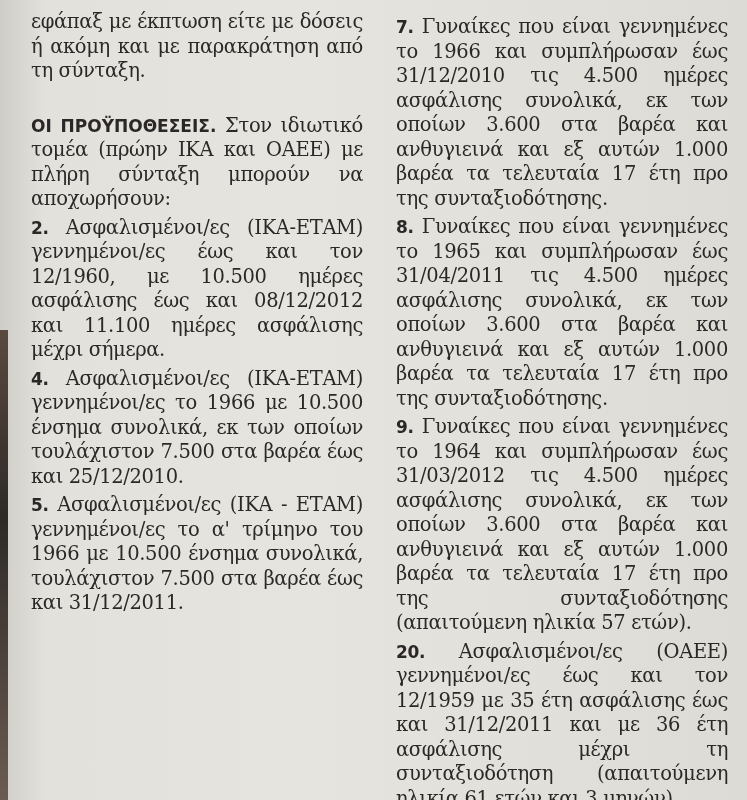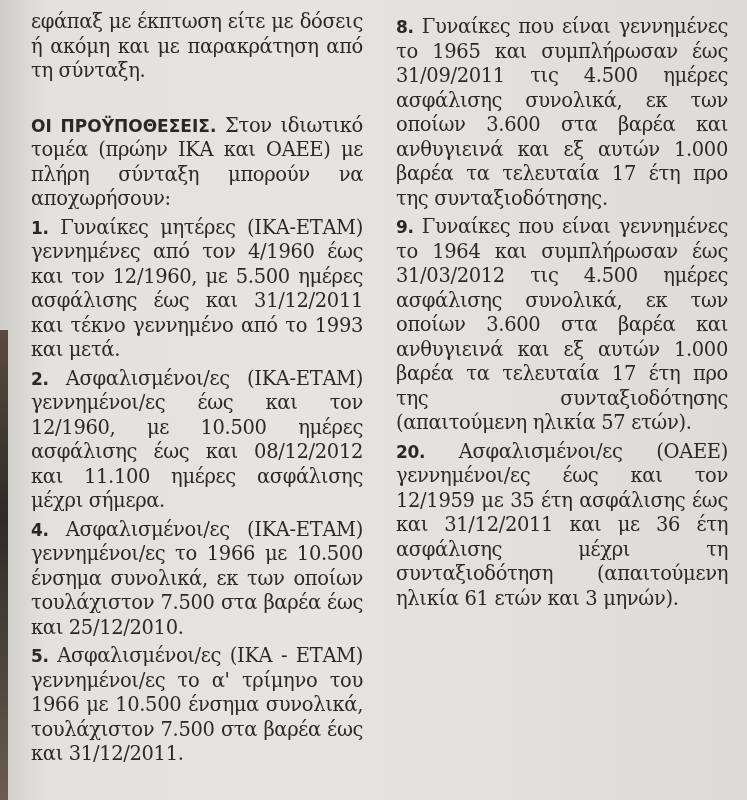--- a/index.html
+++ b/index.html
@@ -38,26 +38,26 @@
 
 <div class="paper">
   <div class="edge-shadow"></div>
 
   <div class="col left">
     <p>εφάπαξ με έκπτωση είτε με δόσεις ή ακόμη και με παρακράτηση από τη σύνταξη.</p>
     <div class="gap"></div>
     <p>
       <span class="heading">ΟΙ ΠΡΟΫΠΟΘΕΣΕΙΣ.</span><span> Στον ιδιωτικό τομέα (πρώην ΙΚΑ και ΟΑΕΕ) με πλήρη σύνταξη μπορούν να αποχωρήσουν:</span>
     </p>
-    <p><span class="num">1.</span><span> Γυναίκες μητέρες (ΙΚΑ-ΕΤΑΜ) γεννημένες από τον 4/1960 έως και τον 12/1960, με 5.500 ημέρες ασφάλισης έως και 31/12/2011 και τέκνο γεννημένο από το 1993 και μετά.</span></p>
     <p><span class="num">2.</span><span> Ασφαλισμένοι/ες (ΙΚΑ-ΕΤΑΜ) γεννημένοι/ες έως και τον 12/1960, με 10.500 ημέρες ασφάλισης έως και 08/12/2012 και 11.100 ημέρες ασφάλισης μέχρι σήμερα.</span></p>
     <p><span class="num">4.</span><span> Ασφαλισμένοι/ες (ΙΚΑ-ΕΤΑΜ) γεννημένοι/ες το 1966 με 10.500 ένσημα συνολικά, εκ των οποίων τουλάχιστον 7.500 στα βαρέα έως και 25/12/2010.</span></p>
     <p><span class="num">5.</span><span> Ασφαλισμένοι/ες (ΙΚΑ - ΕΤΑΜ) γεννημένοι/ες το α' τρίμηνο του 1966 με 10.500 ένσημα συνολικά, τουλάχιστον 7.500 στα βαρέα έως και 31/12/2011.</span></p>
 
   </div>
 
   <div class="col right">
-    <p><span class="num">8.</span><span> Γυναίκες που είναι γεννημένες το 1965 και συμπλήρωσαν έως 31/09/2011 τις 4.500 ημέρες ασφάλισης συνολικά, εκ των οποίων 3.600 στα βαρέα και ανθυγιεινά και εξ αυτών 1.000 βαρέα τα τελευταία 17 έτη προ της συνταξιοδότησης.</span></p>
+    <p><span class="num">7.</span><span> Γυναίκες που είναι γεννημένες το 1966 και συμπλήρωσαν έως 31/12/2010 τις 4.500 ημέρες ασφάλισης συνολικά, εκ των οποίων 3.600 στα βαρέα και ανθυγιεινά και εξ αυτών 1.000 βαρέα τα τελευταία 17 έτη προ της συνταξιοδότησης.</span></p>
+    <p><span class="num">8.</span><span> Γυναίκες που είναι γεννημένες το 1965 και συμπλήρωσαν έως 31/04/2011 τις 4.500 ημέρες ασφάλισης συνολικά, εκ των οποίων 3.600 στα βαρέα και ανθυγιεινά και εξ αυτών 1.000 βαρέα τα τελευταία 17 έτη προ της συνταξιοδότησης.</span></p>
     <p><span class="num">9.</span><span> Γυναίκες που είναι γεννημένες το 1964 και συμπλήρωσαν έως 31/03/2012 τις 4.500 ημέρες ασφάλισης συνολικά, εκ των οποίων 3.600 στα βαρέα και ανθυγιεινά και εξ αυτών 1.000 βαρέα τα τελευταία 17 έτη προ της συνταξιοδότησης (απαιτούμενη ηλικία 57 ετών).</span></p>
     <p><span class="num">20.</span><span> Ασφαλισμένοι/ες (ΟΑΕΕ) γεννημένοι/ες έως και τον 12/1959 με 35 έτη ασφάλισης έως και 31/12/2011 και με 36 έτη ασφάλισης μέχρι τη συνταξιοδότηση (απαιτούμενη ηλικία 61 ετών και 3 μηνών).</span></p>
 
   </div>
 </div>
 
 </body></html>

